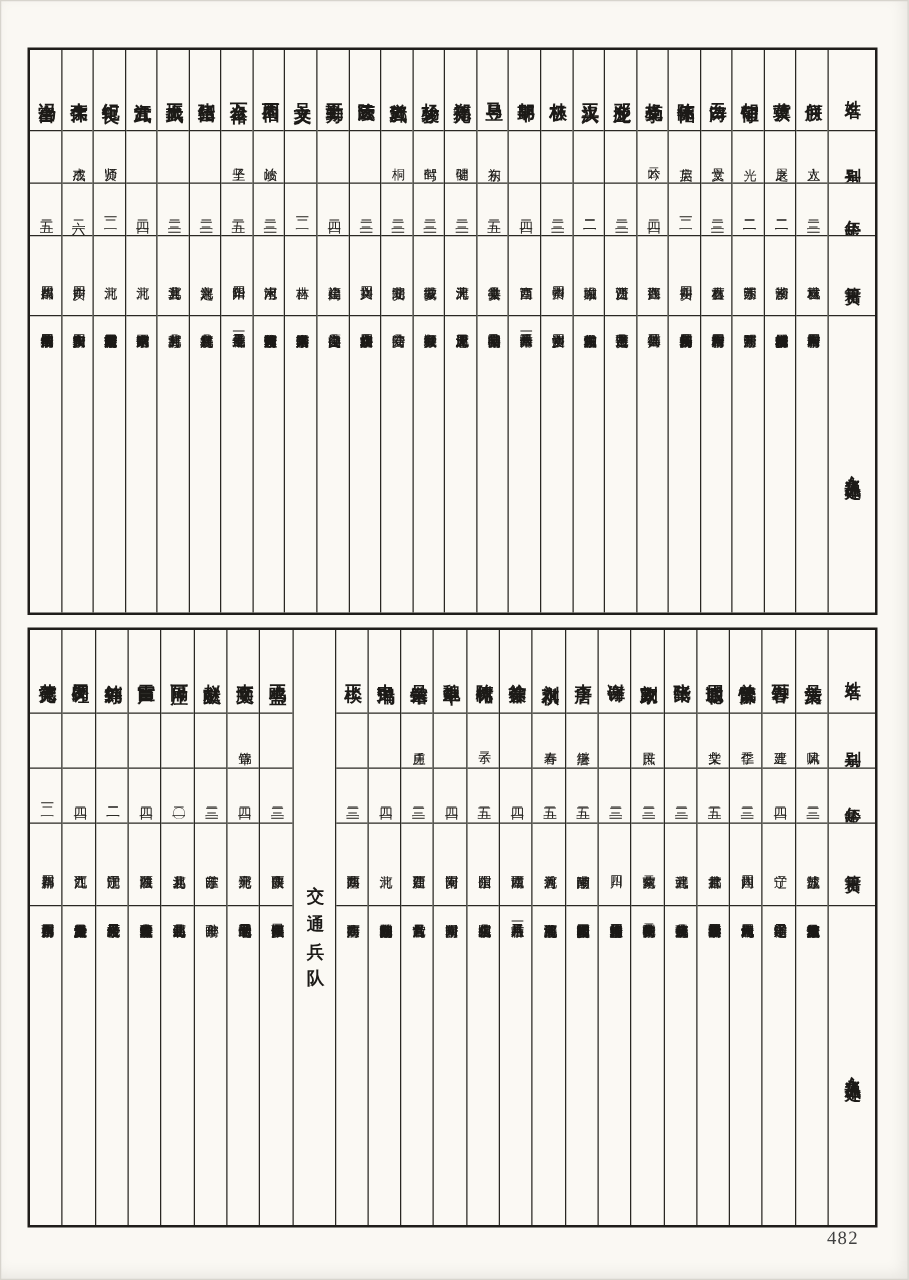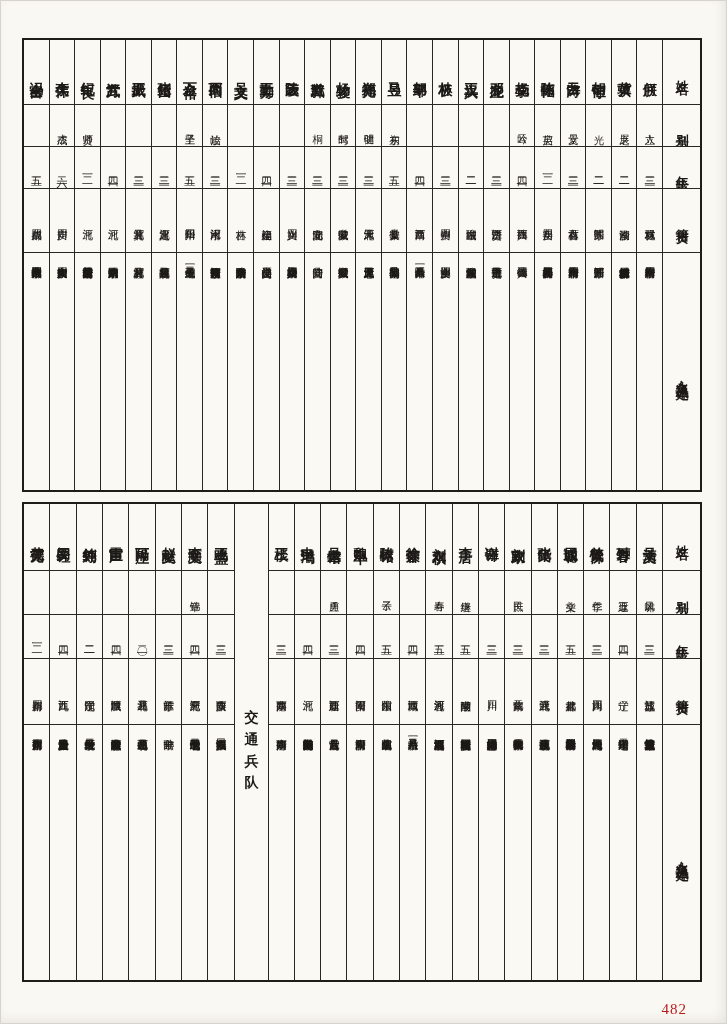--- a/index.html
+++ b/index.html
@@ -50,22 +50,22 @@
   .c-alias{font-size:10.5px;}
   .c-age{font-size:11px;}
   .c-native{font-size:10.5px;justify-content:space-evenly;}
   .c-addr{font-size:10.5px;justify-content:flex-start;padding-top:6px;}
   .col-header .cell{font-size:13px;font-weight:bold;justify-content:space-evenly;letter-spacing:2px;}
   .col-section .cell{
     height:100%;flex:1;font-size:14px;font-weight:bold;
     justify-content:center;letter-spacing:1.6em;
   }
   .page-number{
-    position:absolute;right:40px;bottom:6px;
-    font-size:15px;color:#b91c1c;letter-spacing:1px;margin-left:26px;
+    position:absolute;right:40px;bottom:24px;
+    font-size:15px;color:#404040;letter-spacing:1px;margin-left:26px;
   }
 </style>
 </head>
 <body>
 
 <div class="scan-page">
   <div class="roster roster-top">
       <div class="col col-header">
         <div class="cell c-name">姓名</div>
         <div class="cell c-alias">别号</div>

